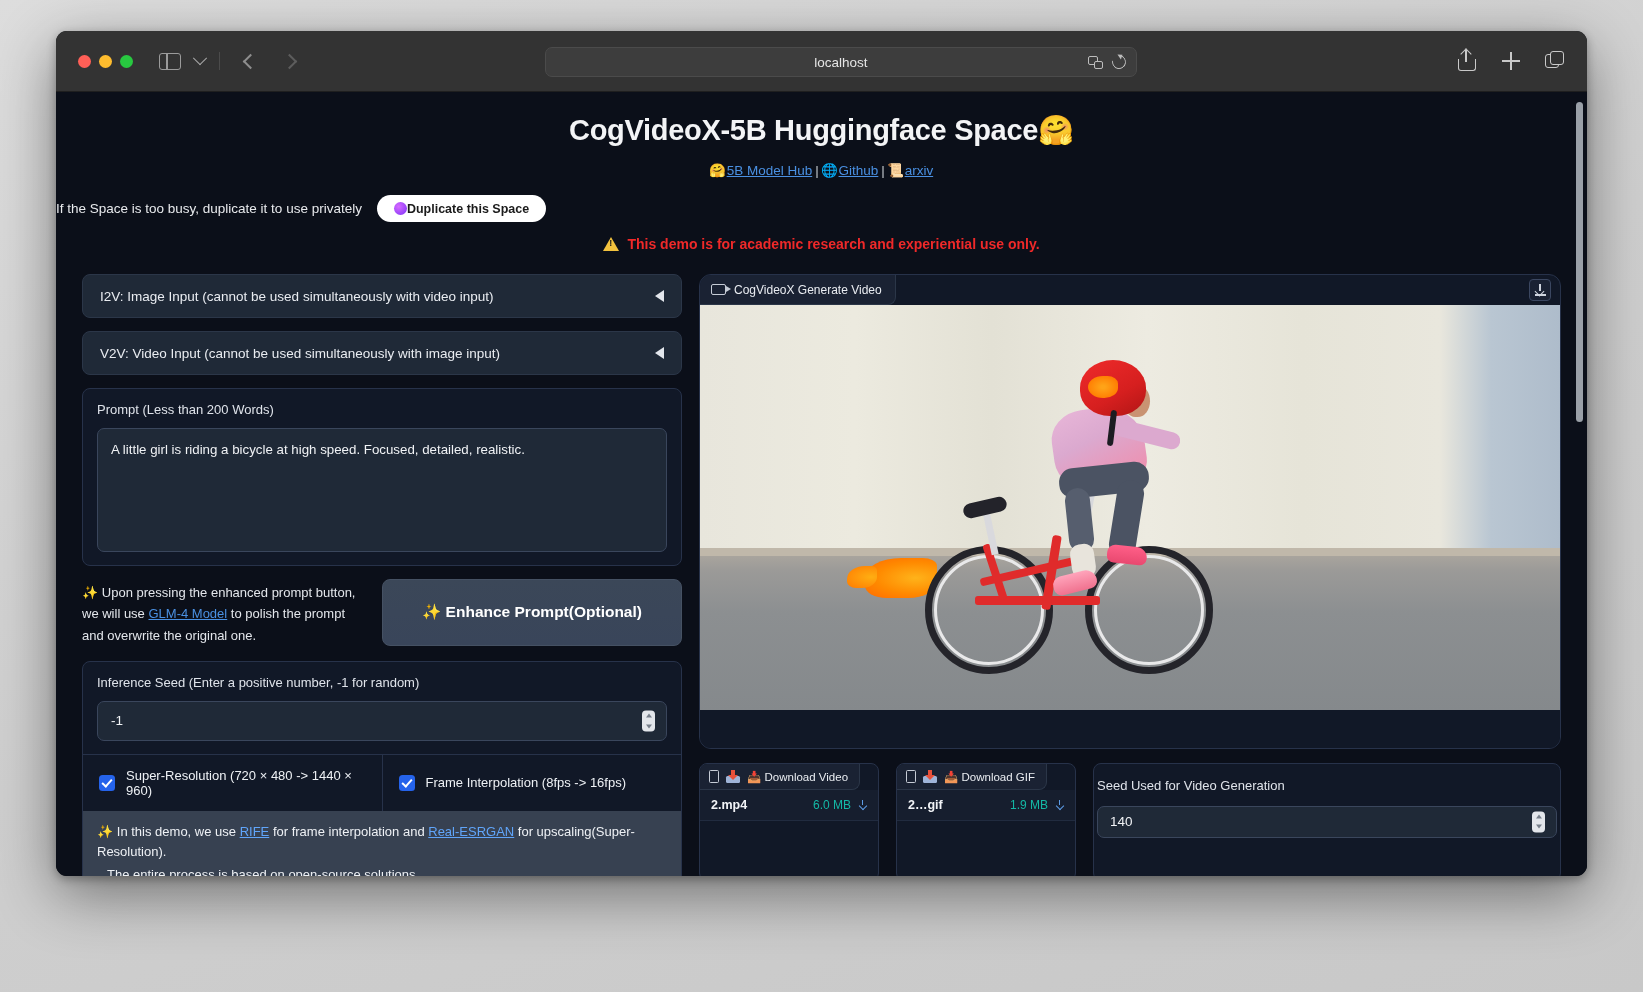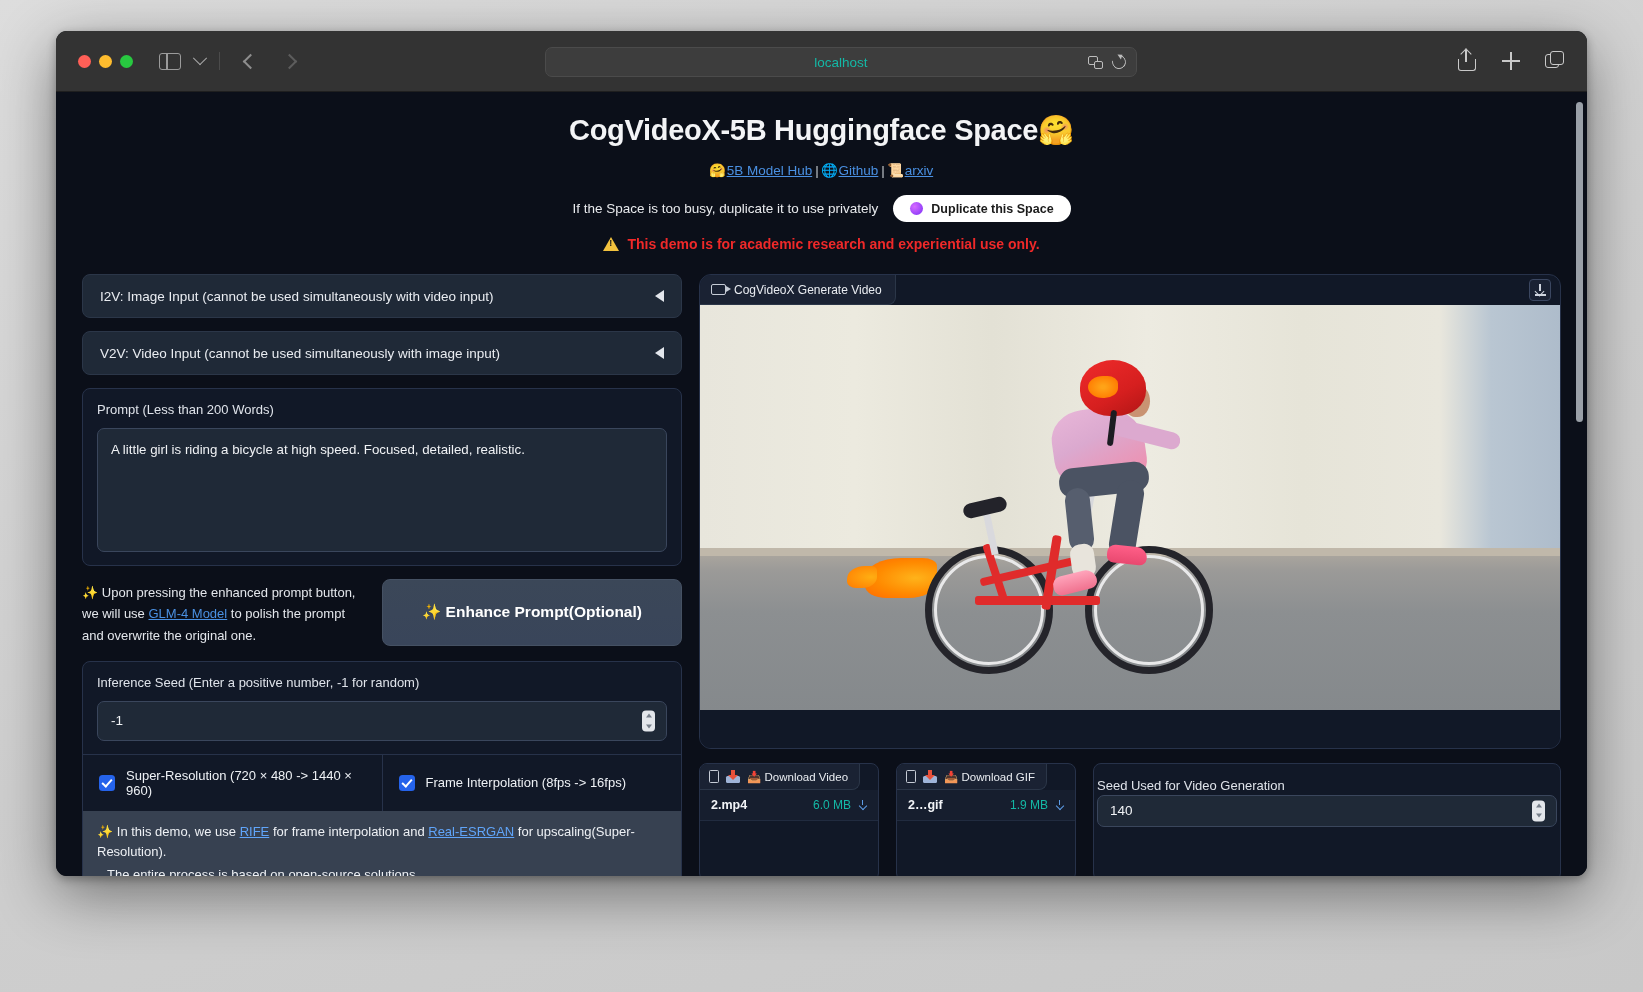--- a/index.html
+++ b/index.html
@@ -67,21 +67,21 @@
 
   .urlbar {
     position: absolute;
     left: 489px; width: 592px; height: 30px;
     background: #3d3d3d;
     border: 1px solid #4b4b4b;
     border-radius: 7px;
     display: flex; align-items: center; justify-content: center;
     top: 16px;
   }
-  .urlbar .url-text { color: #14b8a6; font-size: 13.5px; }
+  .urlbar .url-text { color: #e5e5e5; font-size: 13.5px; }
   .url-right { position: absolute; right: 10px; display: flex; align-items: center; gap: 9px; }
   .icon-translate { width: 15px; height: 13px; position: relative; }
   .icon-translate .b1 {
     position: absolute; left: 0; top: 0; width: 10px; height: 9px;
     border: 1.3px solid #bdbdbd; border-radius: 2px;
   }
   .icon-translate .b2 {
     position: absolute; right: 0; bottom: 0; width: 9px; height: 8px;
     border: 1.3px solid #bdbdbd; border-radius: 2px; background: #3d3d3d;
   }
@@ -150,28 +150,28 @@
     letter-spacing: -0.3px;
     margin-top: 21px;
   }
   .links-row {
     text-align: center; margin-top: 15px;
     color: #d6d9de; font-size: 13.5px;
   }
   .links-row a { color: #4a90e2; text-decoration: underline; }
   .links-row .sep { color: #c4c8ce; margin: 0 3px; }
   .dup-row {
-    display: flex; align-items: center; justify-content: center;
+    display: flex; align-items: center; 
     gap: 15px; margin-top: 17px;
   }
   .dup-row .dup-text { color: #e8eaed; font-size: 13.5px; }
   .dup-btn {
     background: #ffffff; color: #1b1b1b;
     border-radius: 16px; height: 27px;
-    display: flex; align-items: center; gap: 8px;
+    display: flex; align-items: center; 
     padding: 0 17px; font-size: 12.5px; font-weight: 600;
     border: none; cursor: pointer;
     font-family: "Liberation Sans", sans-serif;
   }
   .dup-dot {
     width: 13px; height: 13px; border-radius: 50%;
     background: radial-gradient(circle at 35% 35%, #d66bff, #7b2ff7);
   }
   .warn-row {
     display: flex; align-items: center; justify-content: center;
@@ -524,20 +524,21 @@
   .seed-card {
     flex: 1;
     background: #111827;
     border: 1px solid #27324a;
     border-radius: 8px;
     padding: 13px 3px;
     height: 118px;
   }
   .seed-card-label { color: #dfe3ea; font-size: 13px; line-height: 1.35; }
   .seed-card-input {
+    margin-top: 11px;
     background: #1f2937; border: 1px solid #3a465c; border-radius: 7px;
     height: 32px; display: flex; align-items: center; padding: 0 12px;
     color: #f0f2f5; font-size: 13.5px; position: relative;
   }
 </style>
 </head>
 <body>
 
 <div class="browser-window">
 

